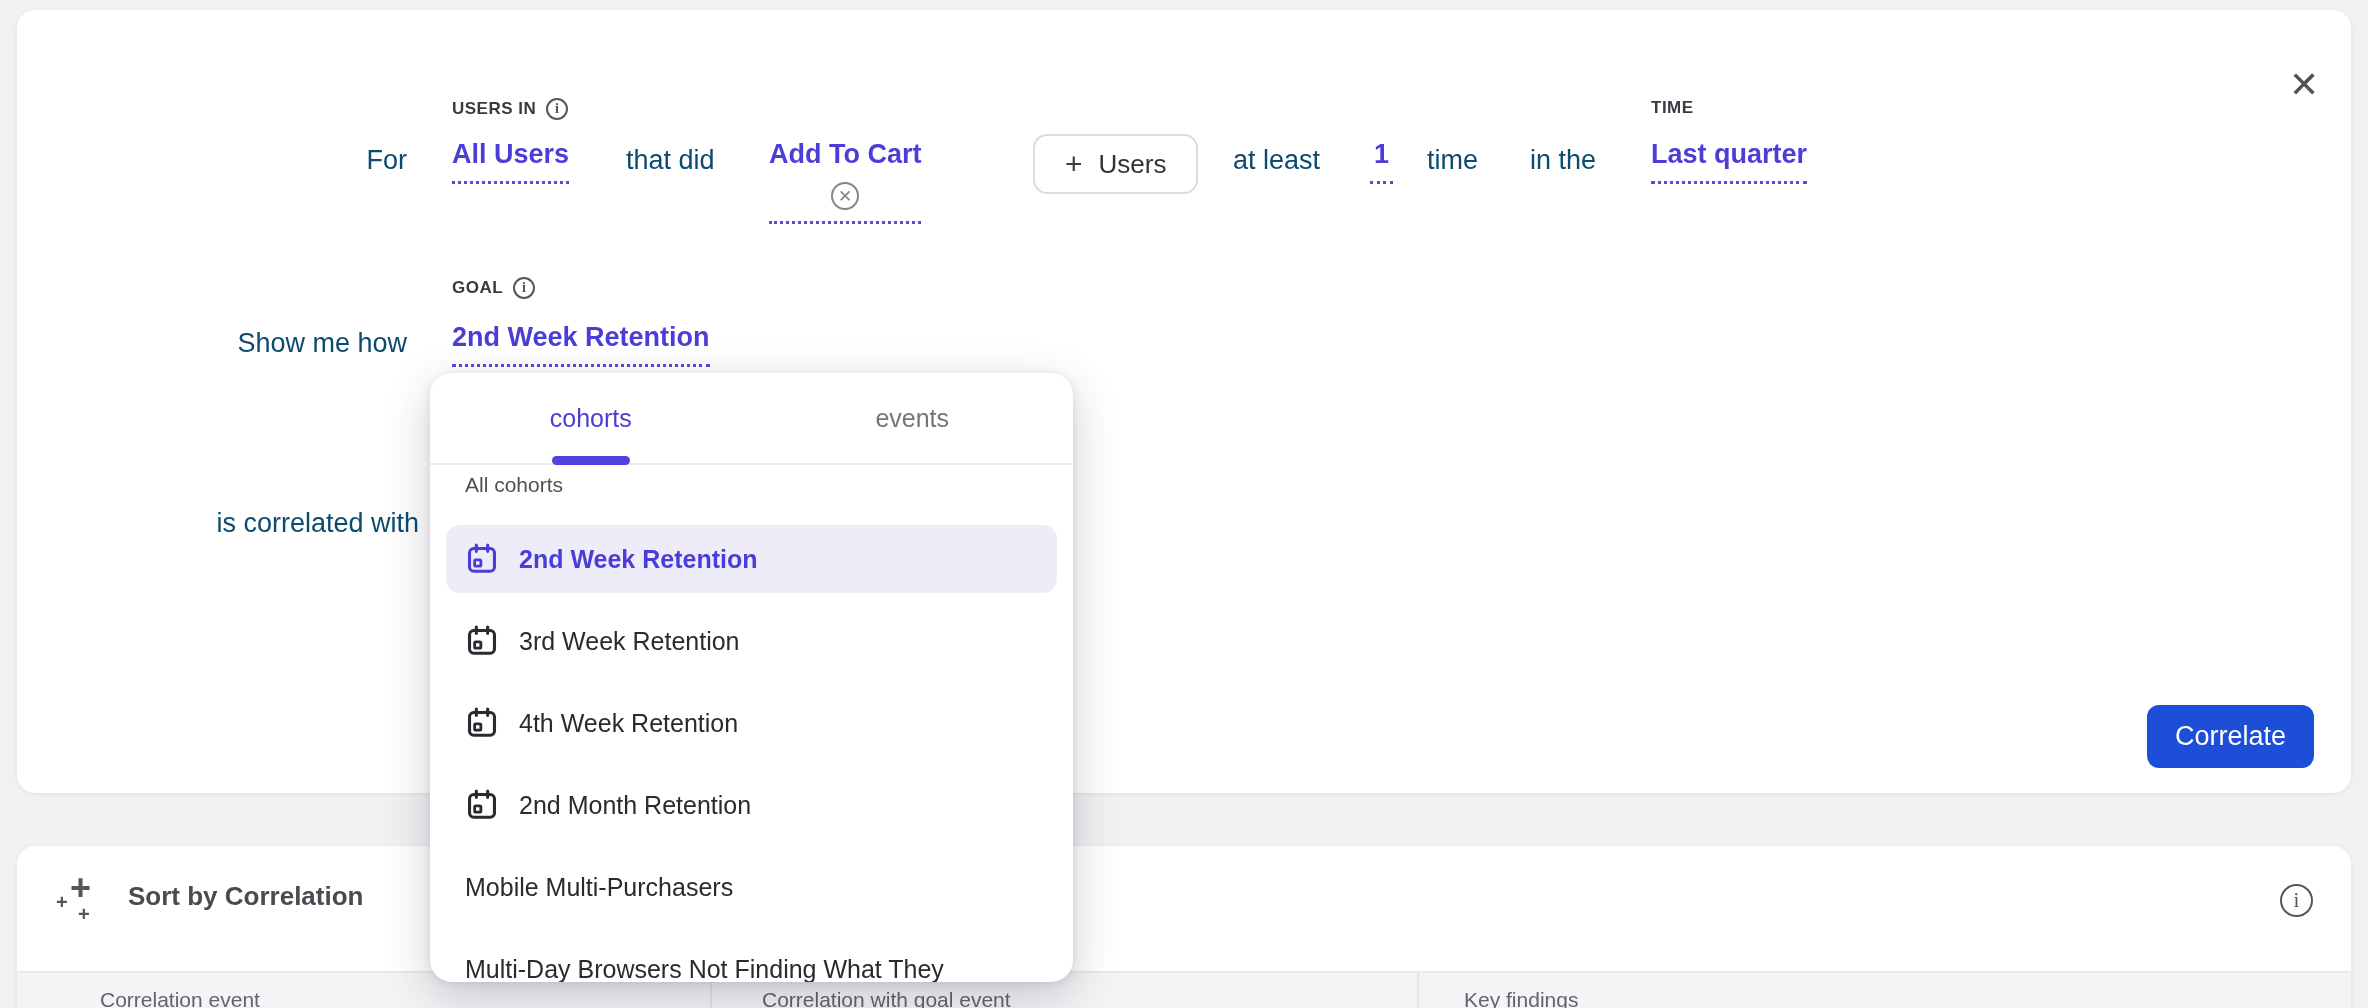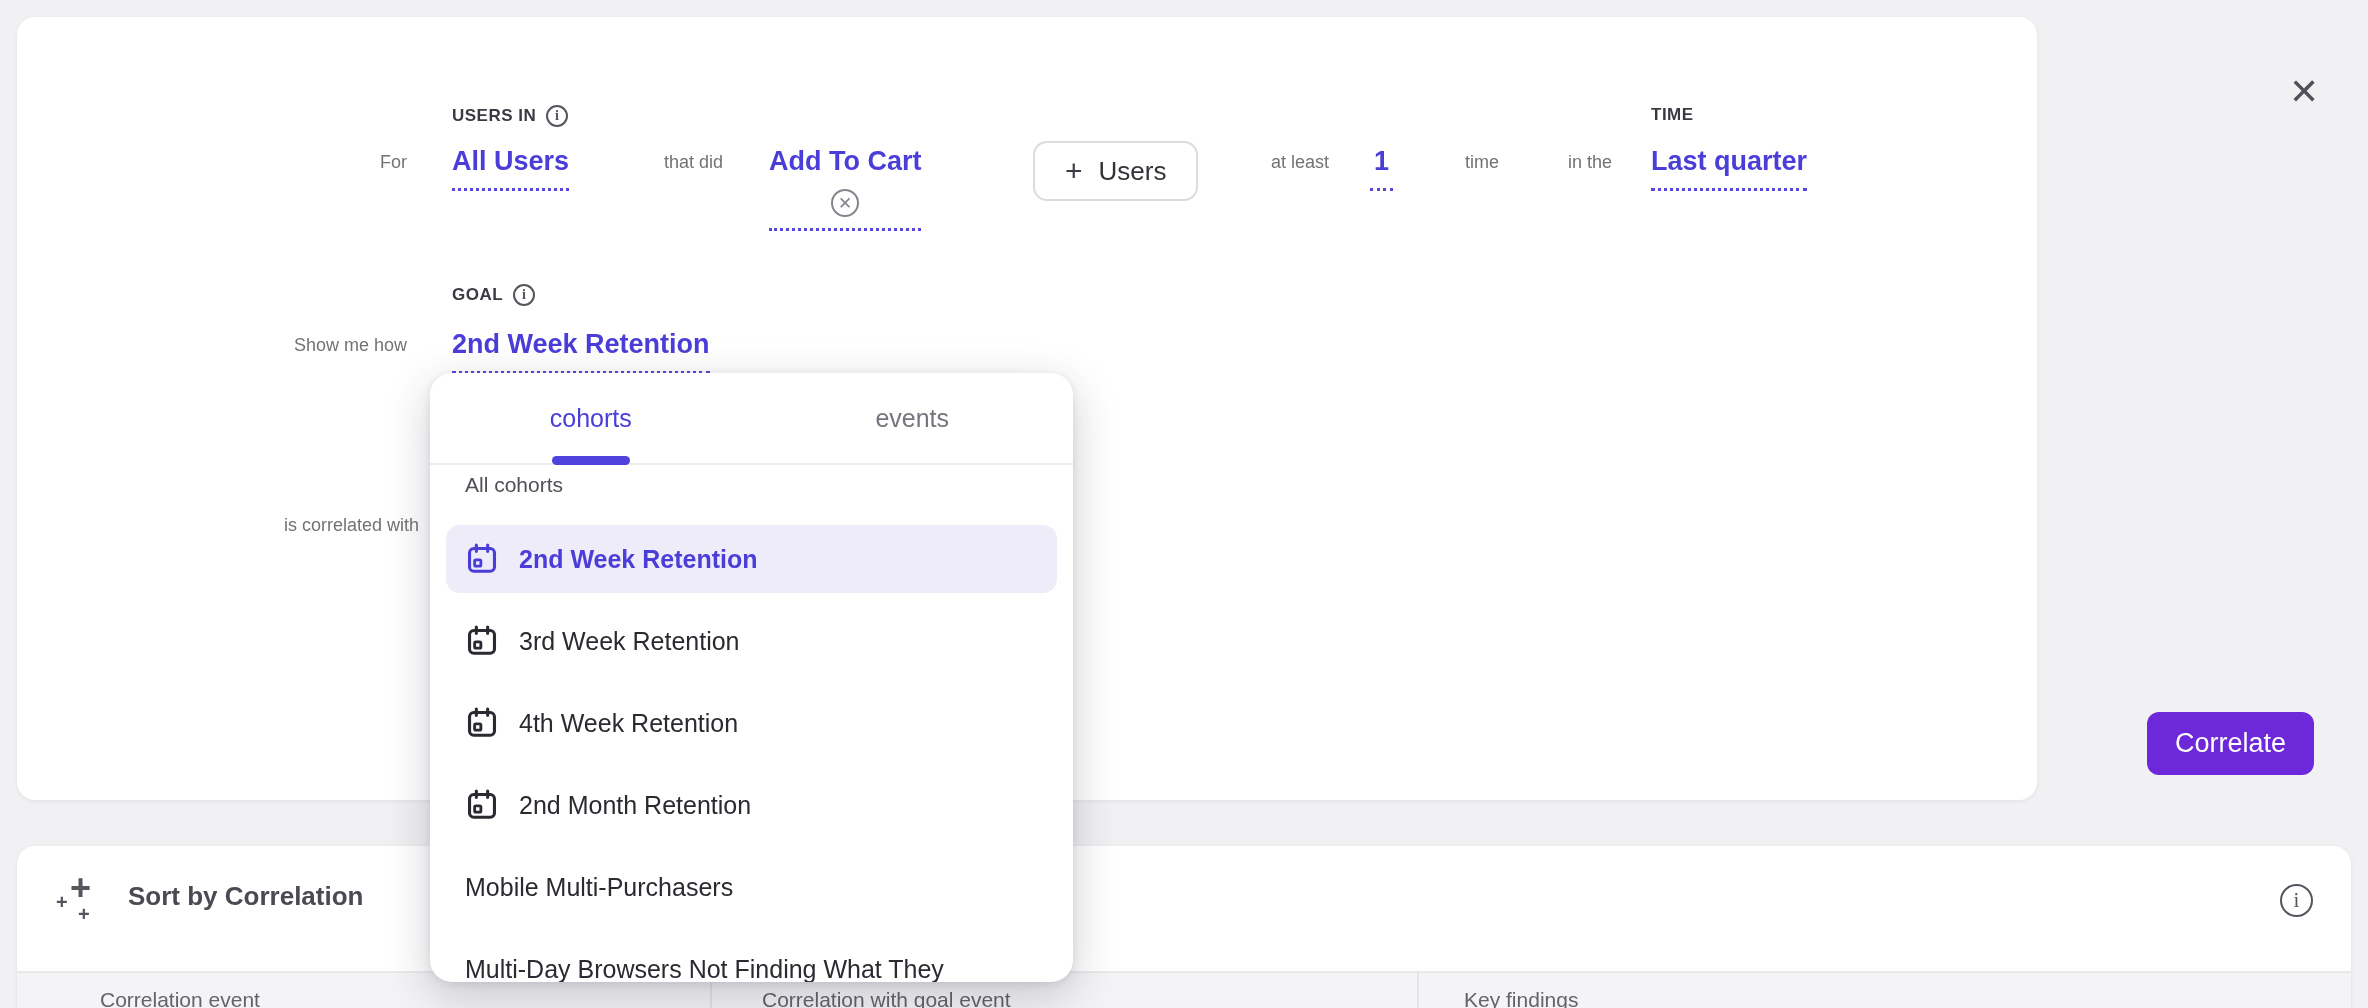--- a/index.html
+++ b/index.html
@@ -6,30 +6,30 @@
   html,body { width:2368px; height:1008px; overflow:hidden; }
   body {
     font-family:"Liberation Sans", sans-serif;
     background:#f1f1f3;
     position:relative;
     color:#2a2a30;
   }
 
   
   .main-card {
-    position:absolute; left:17px; top:17px; width:2020px; height:783px;
+    position:absolute; left:17px; top:10px; width:2334px; height:783px;
     background:#ffffff; border-radius:18px;
     box-shadow:0 1px 4px rgba(30,30,40,.07);
     z-index:2;
   }
   .field-label {
     position:absolute; font-size:17px; font-weight:700; letter-spacing:.5px;
     color:#3a3a42; display:flex; align-items:center; gap:10px;
   }
-  .sentence { position:absolute; font-size:18px; color:#737373; white-space:nowrap;padding-left:38px; }
+  .sentence { position:absolute; font-size:27px; color:#0c4a6e; white-space:nowrap; }
   .right-align { text-align:right; }
   .link-value {
     position:absolute; font-size:27px; font-weight:600; color:#4b3dd8;
     white-space:nowrap; padding-bottom:11px; border-bottom:3px dotted #5748d9;
     display:inline-flex; align-items:center; gap:12px;
   }
   .info-circle {
     width:22px; height:22px; border:2px solid #55555d; border-radius:50%;
     display:inline-flex; align-items:center; justify-content:center;
     font-size:14px; color:#55555d; font-family:"Liberation Serif", serif;
@@ -42,21 +42,21 @@
   }
   .filter-btn {
     position:absolute; left:1016px; top:124px; height:60px; padding:0 30px;
     border:2px solid #dcdce0; border-radius:14px; background:#fff;
     display:inline-flex; align-items:center; gap:16px;
     font-size:26px; color:#33333a; cursor:pointer;
   }
   .filter-btn .plus { font-size:30px; font-weight:400; color:#3c3c44; line-height:1; }
   .correlate-btn {
     position:absolute; left:2130px; top:695px; width:167px; height:63px;
-    background:#6d28d9; border:none; border-radius:12px;
+    background:#1d4ed8; border:none; border-radius:12px;
     color:#ffffff; font-size:27px; font-weight:500; cursor:pointer;
     display:flex; align-items:center; justify-content:center;
     font-family:"Liberation Sans", sans-serif;
   }
   .close-x {
     position:absolute; left:2262px; top:50px; width:50px; height:50px;
     display:flex; align-items:center; justify-content:center;
     font-size:36px; color:#50505a; cursor:pointer; line-height:1;
   }
 

